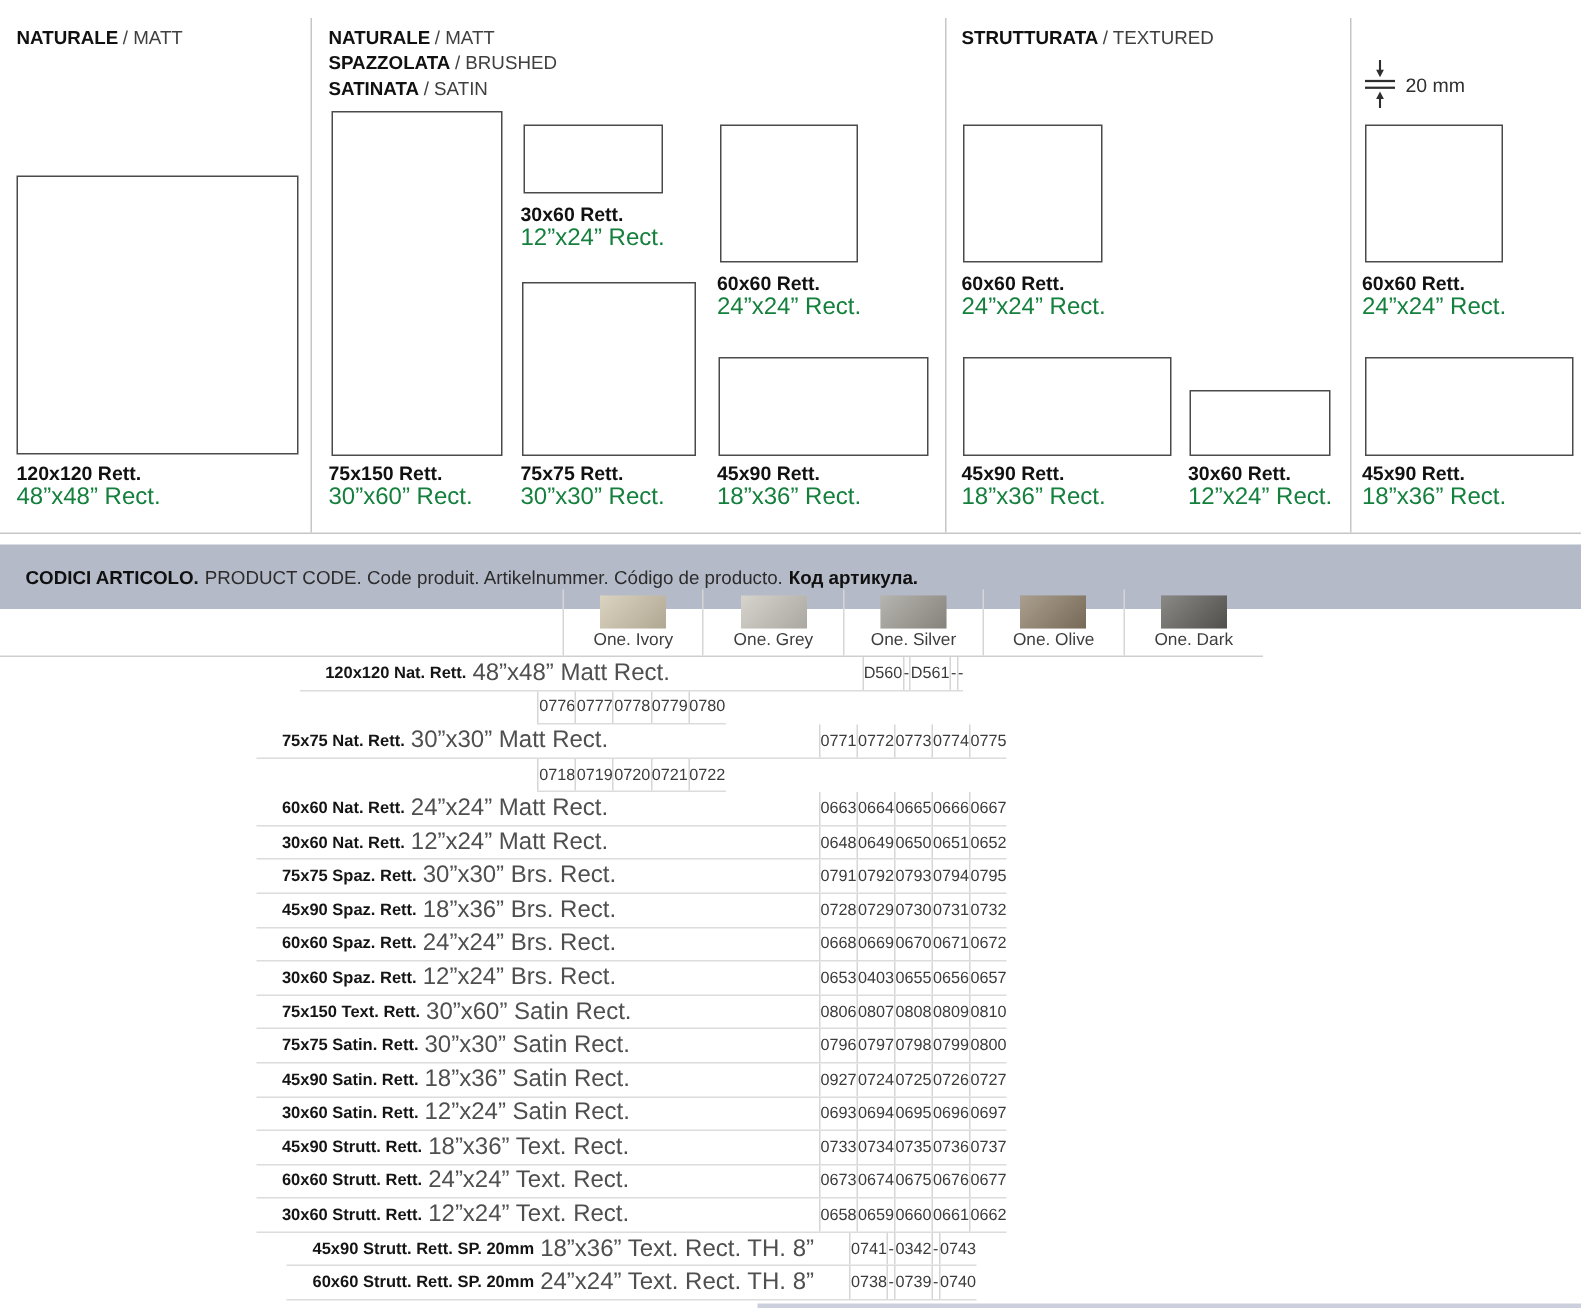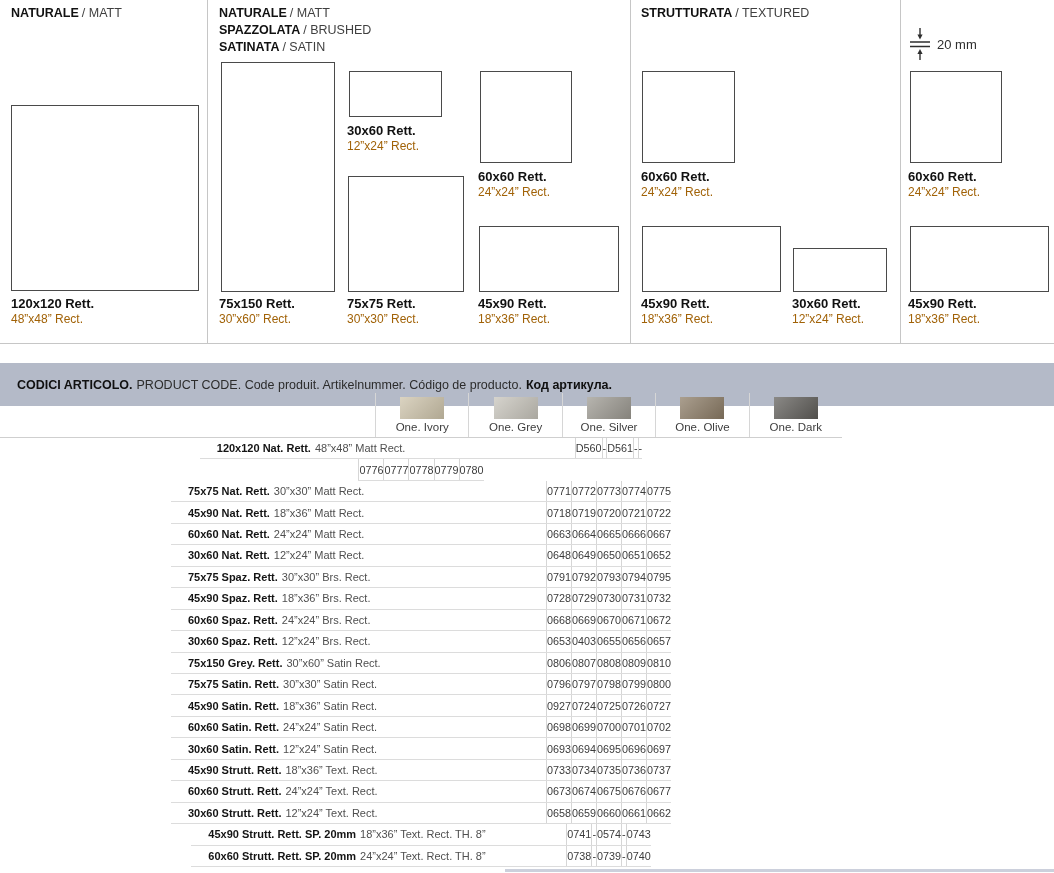--- a/index.html
+++ b/index.html
@@ -1,20 +1,20 @@
 <!DOCTYPE html>
 <html><head>
 <meta charset="utf-8">
 <style>
   html,body{margin:0;padding:0;background:#fff;}
   .page{position:relative;width:1054px;height:873px;background:#fff;overflow:hidden;
         font-family:"Liberation Sans",sans-serif;color:#141414;}
 
   
-  .formats{position:absolute;top:0;left:0;width:1008px;height:344px;}
+  .formats{position:absolute;top:12px;left:0;width:1008px;height:344px;}
   .vdiv{position:absolute;top:0;width:1px;height:343px;background:#c6c6c6;}
   .vd1{left:207px}.vd2{left:630px}.vd3{left:900px}
   .hdiv{position:absolute;top:343px;left:0;width:1054px;height:1px;background:#c6c6c6;}
 
   .shead{position:absolute;font-size:12.5px;line-height:17px;white-space:nowrap;}
   .shead b{color:#111;}
   .shead span{color:#3f3f3f;margin-left:3px;}
   .hd1{left:11px;top:5px}.hd2{left:219px;top:5px}.hd3{left:641px;top:5px}
 
   .tile{position:absolute;background:#fff;border:1px solid #4a4a4a;box-sizing:border-box;}
@@ -25,21 +25,21 @@
   .t5{left:480px;top:71px;width:92px;height:92px}
   .t6{left:479px;top:226px;width:140px;height:66px}
   .t7{left:642px;top:71px;width:93px;height:92px}
   .t8{left:642px;top:226px;width:139px;height:66px}
   .t9{left:793px;top:248px;width:94px;height:44px}
   .t10{left:910px;top:71px;width:92px;height:92px}
   .t11{left:910px;top:226px;width:139px;height:66px}
 
   .tlabel{position:absolute;white-space:nowrap;}
   .tl-size{font-weight:bold;font-size:13px;line-height:16px;color:#111;}
-  .tl-inch{font-size:12px;line-height:15px;color:#a16207;}
+  .tl-inch{font-size:16px;line-height:15px;color:#15803d;}
   .lb1{left:11px;top:296px}.lb2{left:219px;top:296px}.lb3{left:347px;top:123px}
   .lb4{left:347px;top:296px}.lb5{left:478px;top:169px}.lb6{left:478px;top:296px}
   .lb7{left:641px;top:169px}.lb8{left:641px;top:296px}.lb9{left:792px;top:296px}
   .lb10{left:908px;top:169px}.lb11{left:908px;top:296px}
 
   .legend20{position:absolute;left:908px;top:28px;display:flex;align-items:center;}
   .legend20 svg{display:block;}
   .legend20 .l20-text{font-size:13px;color:#2e2e2e;margin-left:5px;}
 
   
@@ -57,21 +57,21 @@
           align-items:center;justify-content:flex-start;box-sizing:border-box;}
   .swatch{width:44px;height:22px;margin-top:4px;
           background-image:linear-gradient(135deg,rgba(255,255,255,.28),rgba(0,0,0,.14));}
   .sw-name{font-size:11.5px;color:#3d3d3d;margin-top:2px;}
 
   .tbody{display:flex;flex-direction:column;height:429px;align-items:center;}
   .trow{flex:1 1 0;display:flex;border-bottom:1px solid #dcdcdc;box-sizing:border-box;}
   .c-label{flex:0 0 375px;display:flex;align-items:center;padding-left:17px;
            box-sizing:border-box;white-space:nowrap;overflow:hidden;}
   .c-label b{font-size:11px;color:#141414;}
-  .c-label span{font-size:11px;color:#4f4f4f;margin-left:4px;}
+  .c-label span{font-size:16px;color:#4f4f4f;margin-left:4px;}
   .c-code{flex:1 1 0;border-left:1px solid #d6d6d6;display:flex;align-items:center;
           justify-content:center;font-size:10.8px;color:#3b3b3b;box-sizing:border-box;}
 
   .bottom-rule{position:absolute;top:869px;left:505px;width:549px;height:3px;background:#ccd0dc;}
 </style>
 </head>
 <body>
 
 <div class="page">
 
@@ -217,24 +217,20 @@
             <b>75x75 Nat. Rett.</b>
             <span>30”x30” Matt Rect.</span>
           </div>
           <div class="c-code">0771</div>
           <div class="c-code">0772</div>
           <div class="c-code">0773</div>
           <div class="c-code">0774</div>
           <div class="c-code">0775</div>
         </div>
         <div class="trow">
-          <div class="c-label">
-            <b>45x90 Nat. Rett.</b>
-            <span>18”x36” Matt Rect.</span>
-          </div>
           <div class="c-code">0718</div>
           <div class="c-code">0719</div>
           <div class="c-code">0720</div>
           <div class="c-code">0721</div>
           <div class="c-code">0722</div>
         </div>
         <div class="trow">
           <div class="c-label">
             <b>60x60 Nat. Rett.</b>
             <span>24”x24” Matt Rect.</span>
@@ -295,21 +291,21 @@
             <span>12”x24” Brs. Rect.</span>
           </div>
           <div class="c-code">0653</div>
           <div class="c-code">0403</div>
           <div class="c-code">0655</div>
           <div class="c-code">0656</div>
           <div class="c-code">0657</div>
         </div>
         <div class="trow">
           <div class="c-label">
-            <b>75x150 Grey. Rett.</b>
+            <b>75x150 Text. Rett.</b>
             <span>30”x60” Satin Rect.</span>
           </div>
           <div class="c-code">0806</div>
           <div class="c-code">0807</div>
           <div class="c-code">0808</div>
           <div class="c-code">0809</div>
           <div class="c-code">0810</div>
         </div>
         <div class="trow">
           <div class="c-label">
@@ -328,31 +324,20 @@
             <span>18”x36” Satin Rect.</span>
           </div>
           <div class="c-code">0927</div>
           <div class="c-code">0724</div>
           <div class="c-code">0725</div>
           <div class="c-code">0726</div>
           <div class="c-code">0727</div>
         </div>
         <div class="trow">
           <div class="c-label">
-            <b>60x60 Satin. Rett.</b>
-            <span>24”x24” Satin Rect.</span>
-          </div>
-          <div class="c-code">0698</div>
-          <div class="c-code">0699</div>
-          <div class="c-code">0700</div>
-          <div class="c-code">0701</div>
-          <div class="c-code">0702</div>
-        </div>
-        <div class="trow">
-          <div class="c-label">
             <b>30x60 Satin. Rett.</b>
             <span>12”x24” Satin Rect.</span>
           </div>
           <div class="c-code">0693</div>
           <div class="c-code">0694</div>
           <div class="c-code">0695</div>
           <div class="c-code">0696</div>
           <div class="c-code">0697</div>
         </div>
         <div class="trow">
@@ -388,21 +373,21 @@
           <div class="c-code">0661</div>
           <div class="c-code">0662</div>
         </div>
         <div class="trow">
           <div class="c-label">
             <b>45x90 Strutt. Rett. SP. 20mm</b>
             <span>18”x36” Text. Rect. TH. 8”</span>
           </div>
           <div class="c-code">0741</div>
           <div class="c-code">-</div>
-          <div class="c-code">0574</div>
+          <div class="c-code">0342</div>
           <div class="c-code">-</div>
           <div class="c-code">0743</div>
         </div>
         <div class="trow">
           <div class="c-label">
             <b>60x60 Strutt. Rett. SP. 20mm</b>
             <span>24”x24” Text. Rect. TH. 8”</span>
           </div>
           <div class="c-code">0738</div>
           <div class="c-code">-</div>

